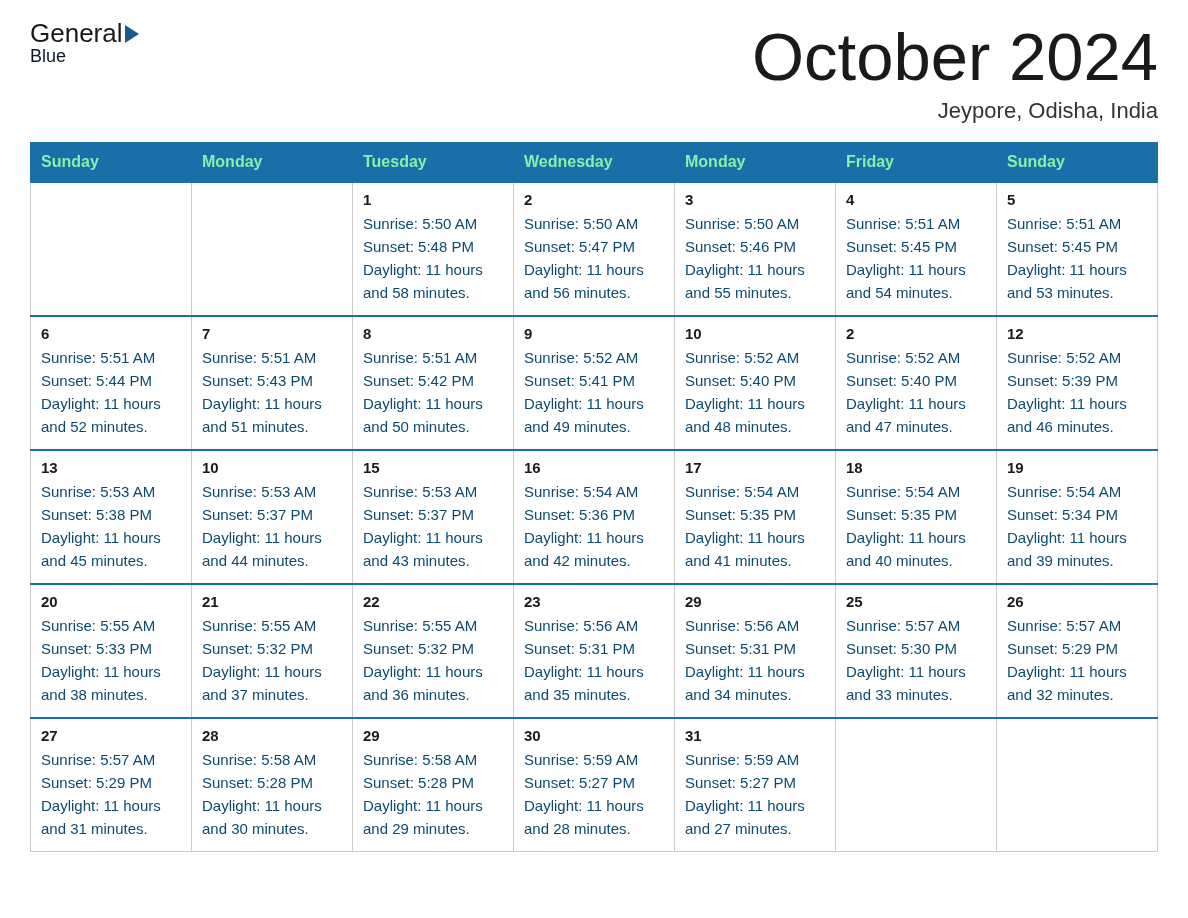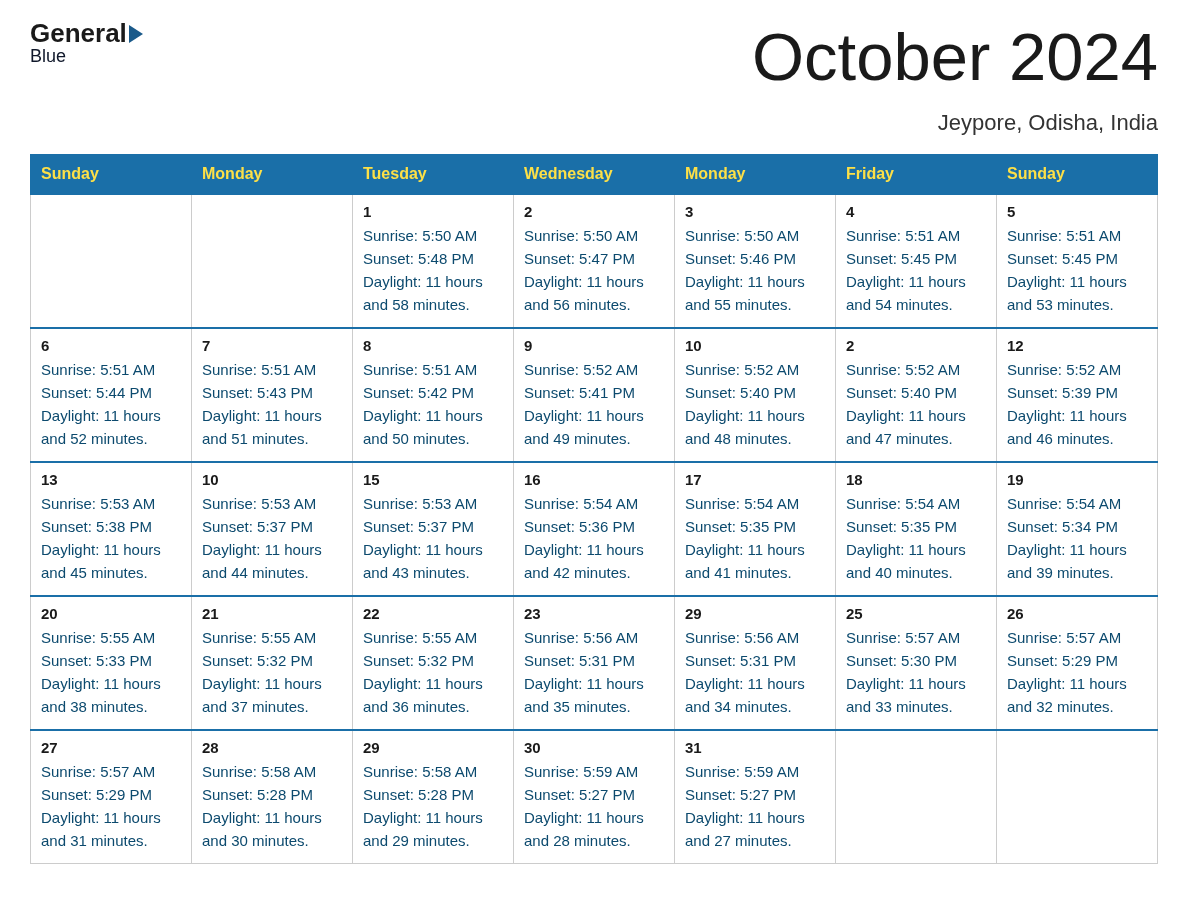--- a/index.html
+++ b/index.html
@@ -19,21 +19,21 @@
     }
     .logo-area {
       display: flex;
       flex-direction: column;
       align-items: flex-start;
     }
     .logo-text {
       display: flex;
       align-items: flex-end;
       font-size: 26px;
-      font-weight: bold;
+      font-weight: normal;
       color: #1a1a1a;
       line-height: 1;
     }
     .logo-general { color: #1a1a1a; }
     .logo-arrow {
       width: 0; height: 0;
       border-left: 14px solid #1a5a8a;
       border-top: 9px solid transparent;
       border-bottom: 9px solid transparent;
       display: inline-block;
@@ -51,30 +51,30 @@
     .month-title {
       font-size: 67px;
       font-weight: 300;
       color: #1a1a1a;
       line-height: 1.1;
     }
     .location-title {
       font-size: 22px;
       color: #333;
       font-weight: normal;
-      margin-top: 16px;
+      margin-top: 4px;
     }
     .calendar-table {
       width: 100%;
       border-collapse: collapse;
       table-layout: fixed;
     }
     .calendar-table th {
       background-color: #1a6fa8;
-      color: #fde047;
+      color: #86efac;
       font-size: 16px;
       font-weight: bold;
       padding: 10px 10px;
       text-align: left;
       border: 1px solid #1a6fa8;
     }
     .calendar-table td {
       vertical-align: top;
       padding: 8px 10px 10px 10px;
       border: 1px solid #ccc;

